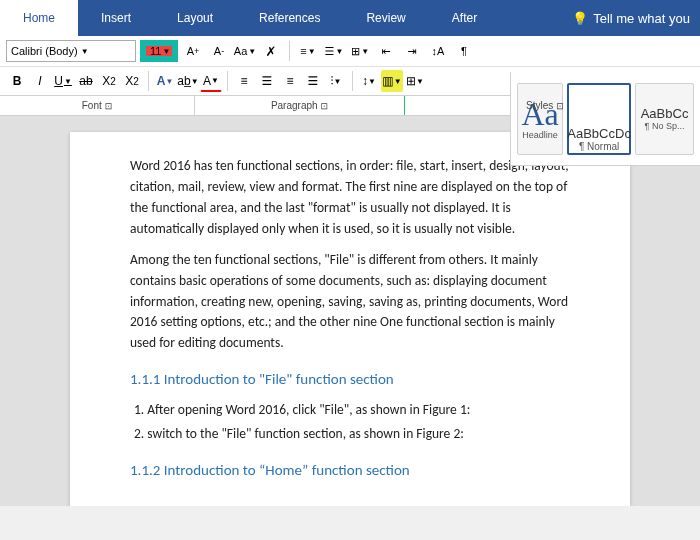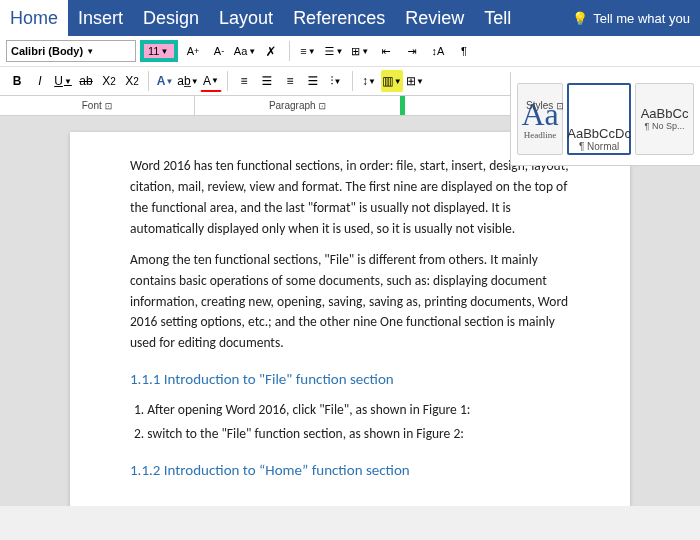--- a/index.html
+++ b/index.html
@@ -8,23 +8,23 @@
     
     .menubar {
       display: flex;
       align-items: stretch;
       background: #2b579a;
       height: 36px;
     }
     .menu-tab {
       display: flex;
       align-items: center;
-      padding: 0 10px;
+      padding: 0 23px;
       color: white;
-      font-size: 18px;
+      font-size: 12px;
       cursor: pointer;
       white-space: nowrap;
     }
     .menu-tab.active {
       background: white;
       color: #2b579a;
     }
     .menu-tell {
       margin-left: auto;
       display: flex;
@@ -50,27 +50,26 @@
     .font-selector {
       display: flex;
       align-items: center;
       border: 1px solid #ababab;
       background: white;
       height: 22px;
       padding: 0 4px;
       font-size: 11px;
       gap: 2px;
       min-width: 130px;
-      font-weight: bold;
     }
     .size-selector {
       display: flex;
       align-items: center;
-      border: 4px solid #14b8a6;
-      background: #f9a8d4;
+      border: 6px solid #14b8a6;
+      background: #ef4444;
       height: 22px;
       padding: 0 4px;
       font-size: 11px;
       width: 38px;
     }
     .ribbon-btn-sm {
       display: flex;
       align-items: center;
       justify-content: center;
       width: 22px;
@@ -110,21 +109,21 @@
       align-items: center;
       justify-content: center;
       width: 50px;
       height: 72px;
       border: 1px solid #d0d0d0;
       border-radius: 2px;
       background: #f5f5f5;
       cursor: pointer;
     }
     .style-aa-big .big-aa { font-size: 32px; color: #2b579a; font-family: serif; line-height: 1; }
-    .style-aa-big .style-lbl { font-size: 9px; color: #555; font-family: Liberation Serif, serif; }
+    .style-aa-big .style-lbl { font-size: 9px; color: #555; }
 
     .style-normal {
       display: flex;
       flex-direction: column;
       align-items: center;
       justify-content: center;
       width: 64px;
       height: 72px;
       border: 2px solid #2b579a;
       border-radius: 2px;
@@ -161,21 +160,21 @@
       font-size: 10px;
       color: #444;
       display: flex;
       align-items: center;
       justify-content: center;
       gap: 3px;
       cursor: pointer;
       position: relative;
     }
     .font-section { width: 195px; border-right: 1px solid #d0d0d0; }
-    .para-section { width: 210px; border-right: 5px solid #22c55e; text-align: center; }
+    .para-section { width: 210px; border-right: 1px solid #22c55e; text-align: center; }
     .styles-section { width: 280px; }
     .expand-icon { font-size: 9px; }
 
     
     .doc-area {
       background: #e0e0e0;
       height: calc(540px - 36px - 94px - 20px);
       overflow-y: auto;
       display: flex;
       justify-content: center;
@@ -216,25 +215,24 @@
     .format-btn.italic { font-style: italic; }
     .format-btn.underline { text-decoration: underline; }
     .dropdown-arrow { font-size: 8px; margin-left: 1px; }
   </style>
 </head>
 <body>
 
 <div class="menubar">
   <div class="menu-tab active">Home</div>
   <div class="menu-tab">Insert</div>
-  <div class="menu-tab">Design</div>
   <div class="menu-tab">Layout</div>
   <div class="menu-tab">References</div>
   <div class="menu-tab">Review</div>
-  <div class="menu-tab">Tell</div>
+  <div class="menu-tab">After</div>
   <div class="menu-tell">
     <span>💡</span>
     <span>Tell me what you</span>
   </div>
 </div>
 
 <div class="ribbon" style="position:relative;">
 
   <div class="ribbon-row1">
 

